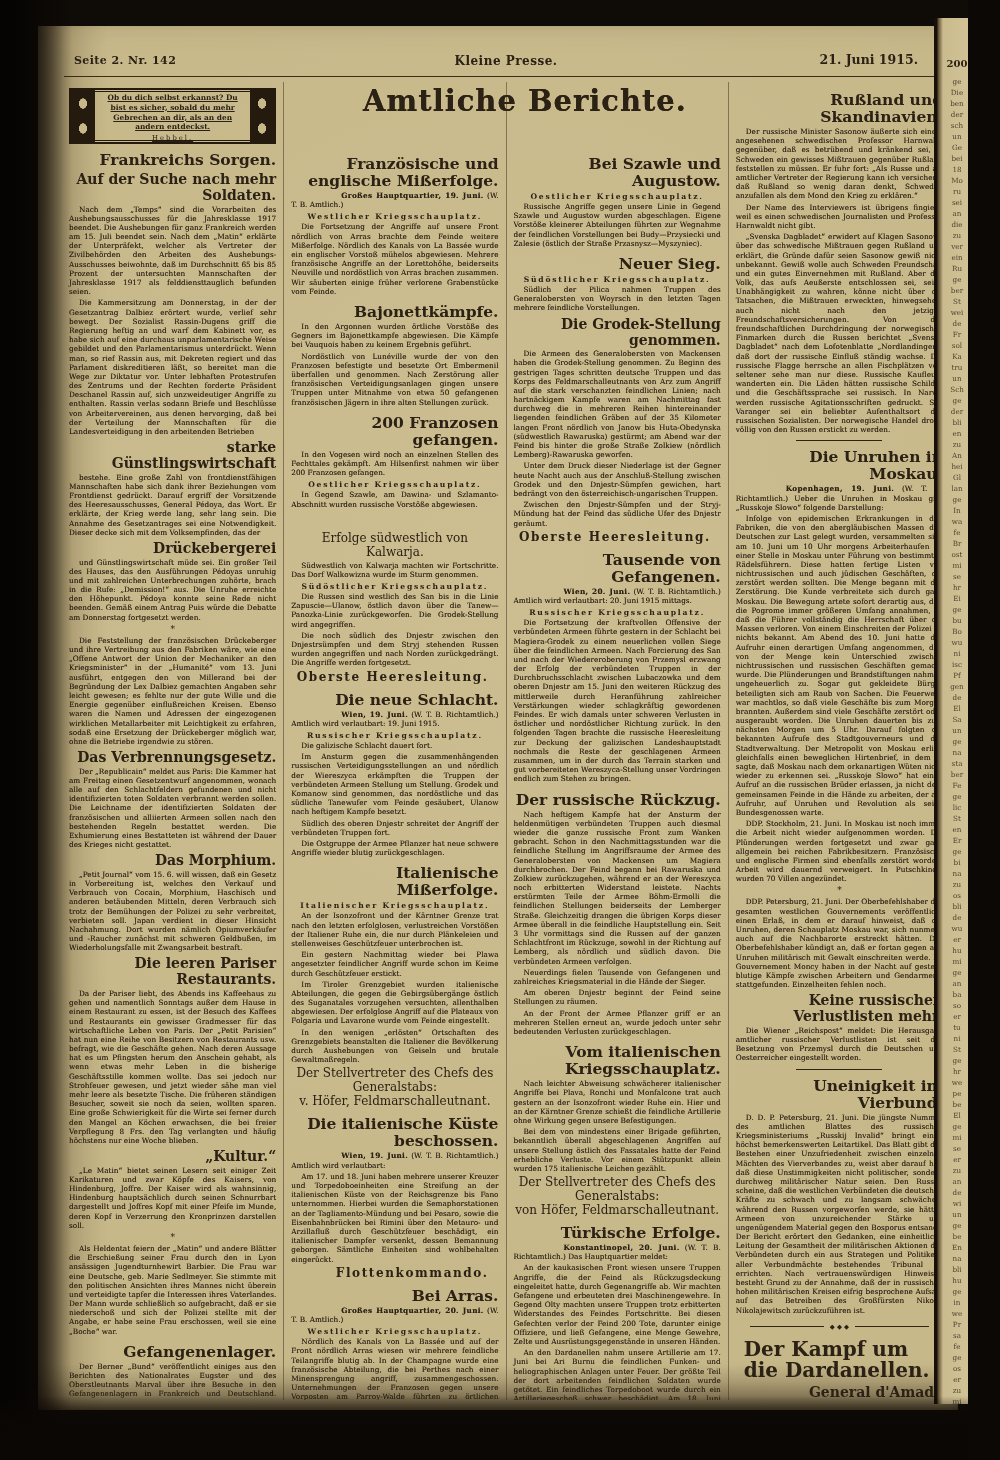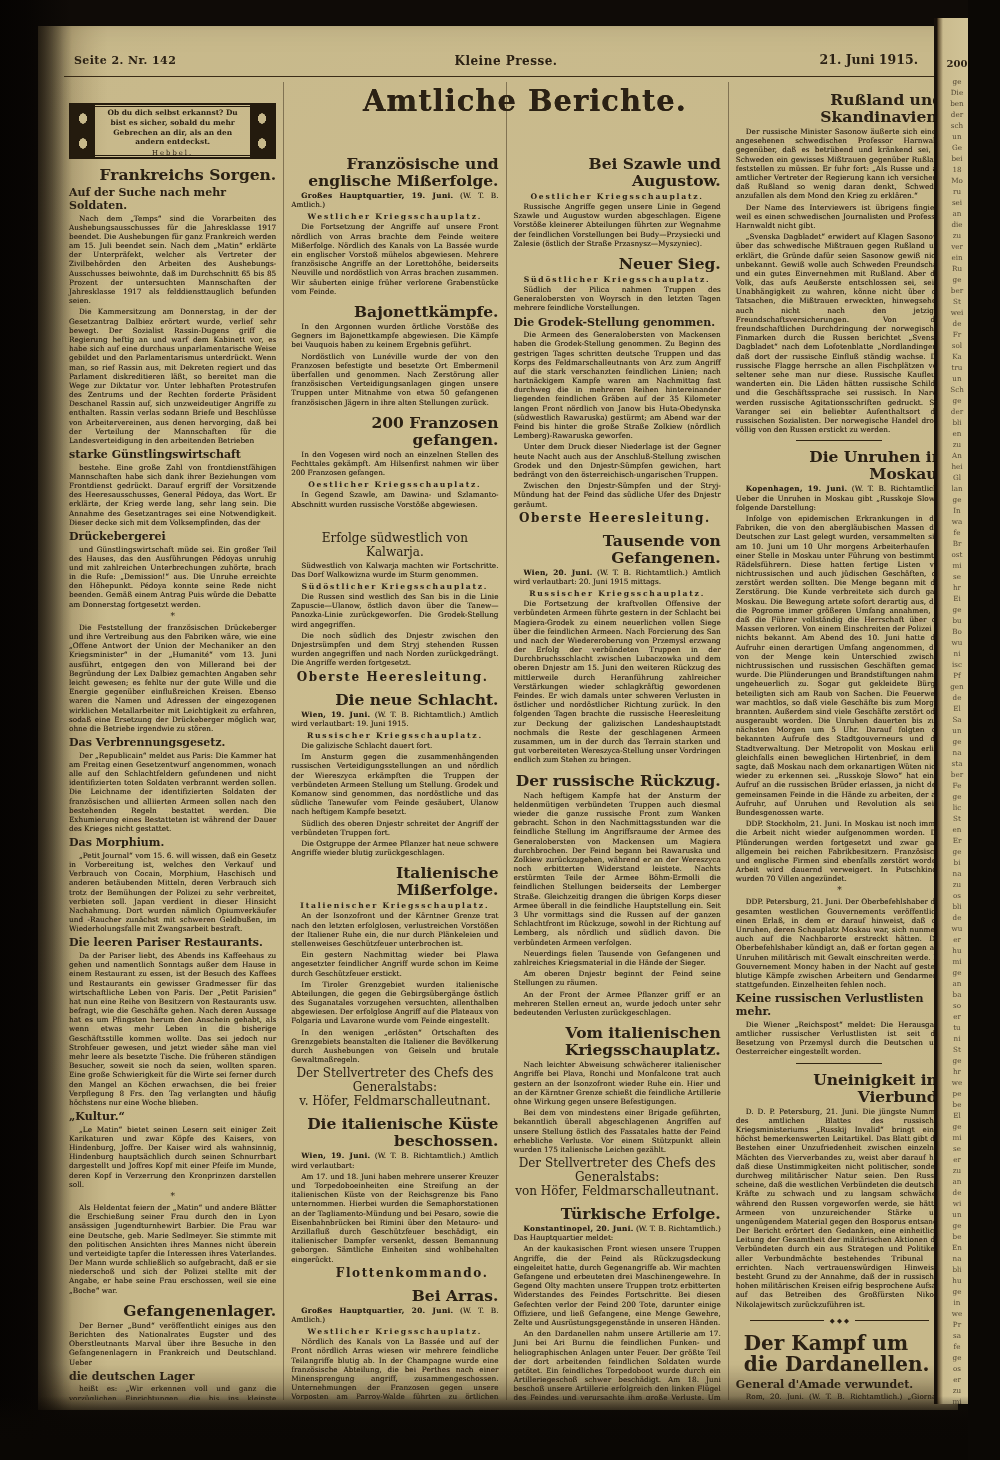--- a/index.html
+++ b/index.html
@@ -35,35 +35,35 @@
             font-size:29px;font-weight:bold;letter-spacing:1px;
             text-shadow:0 0 .5px rgba(43,33,20,.9);}
   
   .cols{position:absolute;left:24px;right:8px;top:56px;bottom:10px;display:flex;}
   .col{flex:1 1 0;padding:2px 7px 0 7px;overflow:hidden;border-left:1px solid rgba(58,44,26,.5);}
   .col:first-child{border-left:none;}
   .col.pt{padding-top:66px;}
   
   .para,.dl{font-size:7.3px;line-height:1.26;text-align:justify;margin:0 0 2px 0;text-indent:10px;
             text-shadow:0 0 .4px rgba(43,33,20,.55);}
-  .dl b{letter-spacing:.3px;}
+  .dl b{letter-spacing:.3px;margin-left:40px;}
   .h0{font-size:20px;font-weight:bold;text-align:left;margin:8px 8px 3px;line-height:1.05;}
   .h1{font-size:15.5px;font-weight:bold;text-align:right;margin:7px 0 2px;line-height:1.1;}
   .h2{font-size:12px;font-weight:normal;text-align:center;margin:22px 0 2px;}
-  .sub{font-size:11px;font-weight:bold;text-align:left;margin:3px 0 1.5px;}
+  .sub{font-size:14px;font-weight:bold;text-align:right;margin:3px 0 1.5px;}
   .kick{font-size:7.6px;font-weight:bold;letter-spacing:1.8px;text-align:center;margin:2.5px 0 1.5px;}
   .sig{font-size:12px;font-weight:bold;letter-spacing:1.6px;text-align:right;margin:2px 10px 4px 0;}
   .sig2{font-size:12px;text-align:center;margin:2px 0 4px;white-space:pre-line;}
   .star{text-align:center;font-size:9px;line-height:8px;margin:3px 0;}
   .shortrule{width:86px;border-top:1.2px solid #2f2312;margin:6px auto 5px;}
   .fancy{display:flex;align-items:center;gap:6px;font-size:6.5px;margin:8px 14px;color:#2b2114;}
   .fancy::before,.fancy::after{content:"";flex:1;border-top:1.3px solid #2f2312;}
   
   .quotebox{display:flex;border:2px solid #241b0e;box-shadow:inset 0 0 0 1px #c7b88a, inset 0 0 0 2px #241b0e;
-            margin:19px 0 6px;height:52px;}
+            margin:4px 0 6px;height:52px;text-decoration:underline;}
   .orn{width:24px;background:
         radial-gradient(7px 9px at 50% 26%, #c7b88a 55%, rgba(0,0,0,0) 60%),
         radial-gradient(7px 9px at 50% 74%, #c7b88a 55%, rgba(0,0,0,0) 60%),
         #241b0e;}
   .qmid{flex:1;padding:6px 6px 3px;display:flex;flex-direction:column;justify-content:center;}
   .qtext{font-size:7.4px;font-weight:bold;text-align:center;line-height:1.35;}
   .qattr{font-size:6.8px;text-align:center;margin-top:2px;letter-spacing:2px;}
 </style>
 </head>
 <body>

